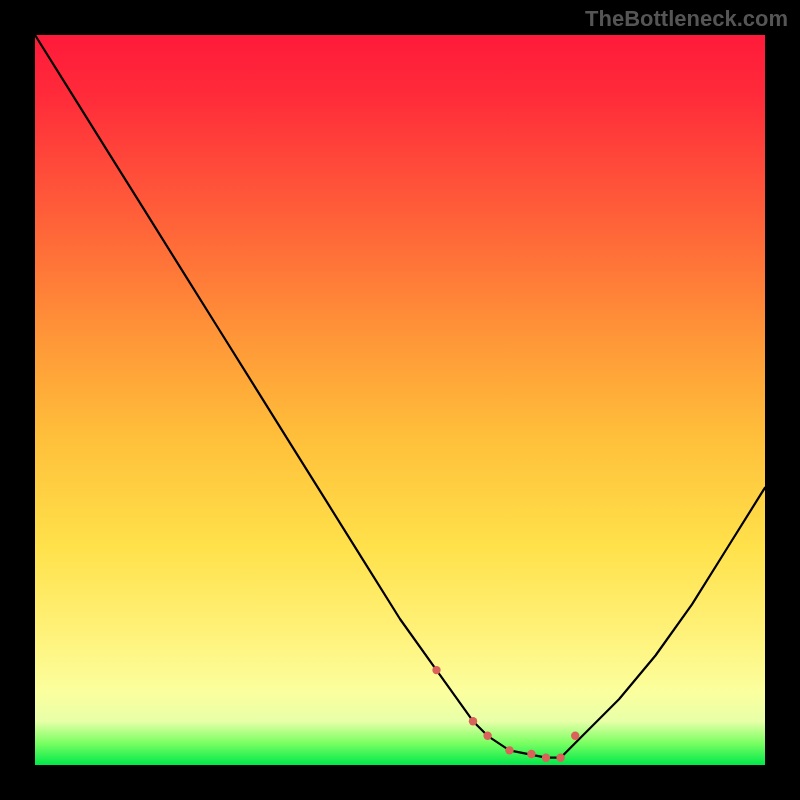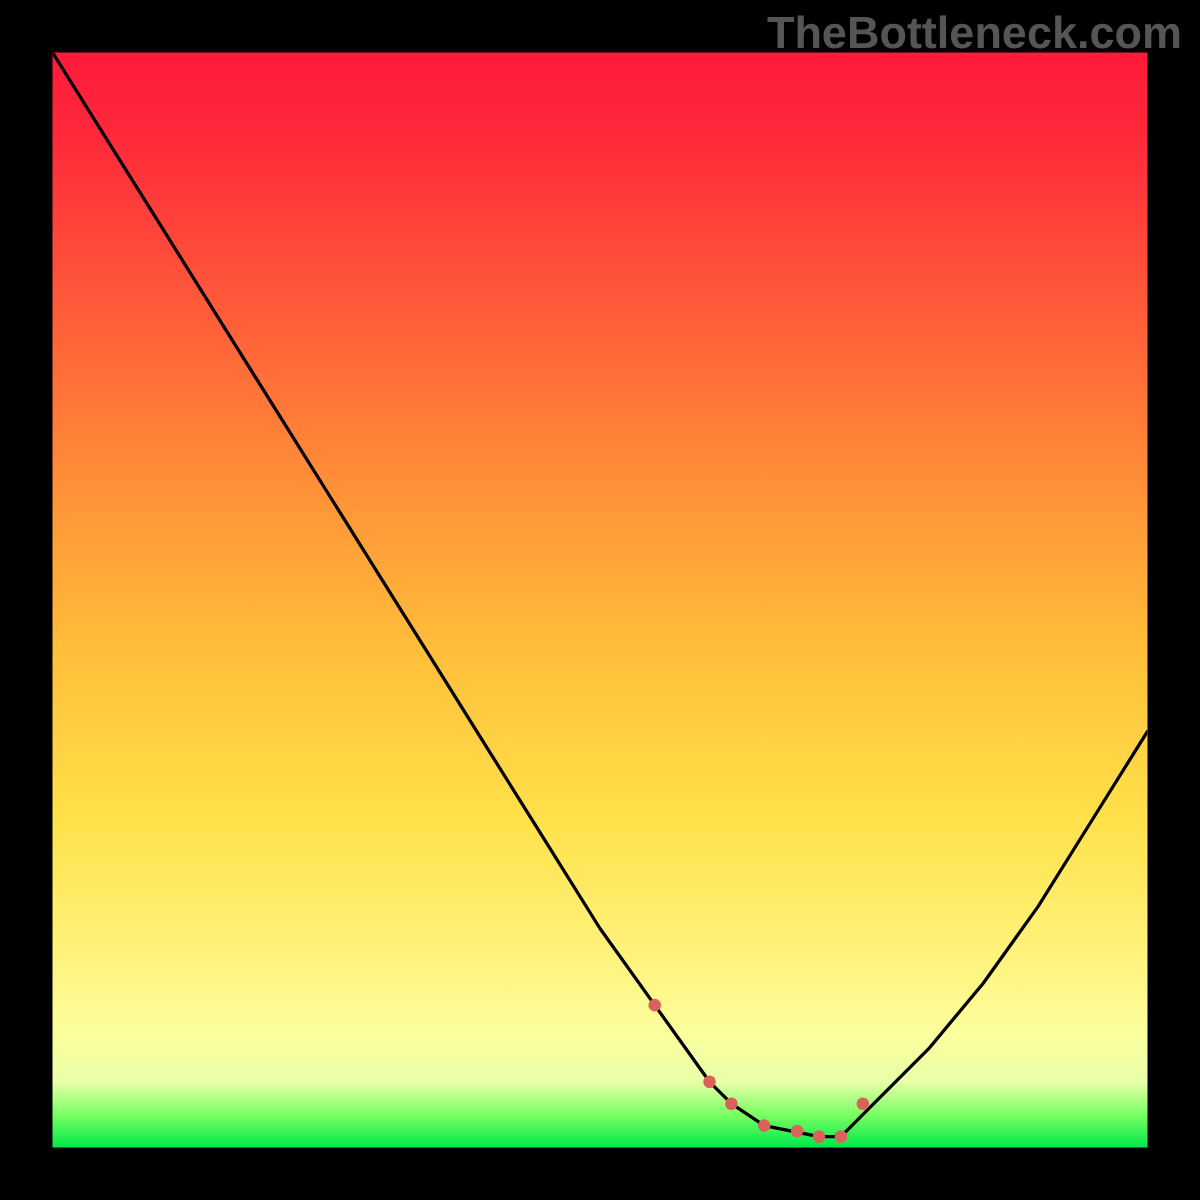--- a/index.html
+++ b/index.html
@@ -15,21 +15,21 @@
     width: 800px;
     height: 800px;
     background: #000;
     position: relative;
   }
   .watermark {
     position: absolute;
     top: 6px;
     right: 12px;
     color: #555;
-    font-size: 30px;
+    font-size: 22px;
     font-weight: bold;
     z-index: 10;
   }
   .plot-area {
     position: absolute;
     left: 35px;
     top: 35px;
     width: 730px;
     height: 730px;
     

